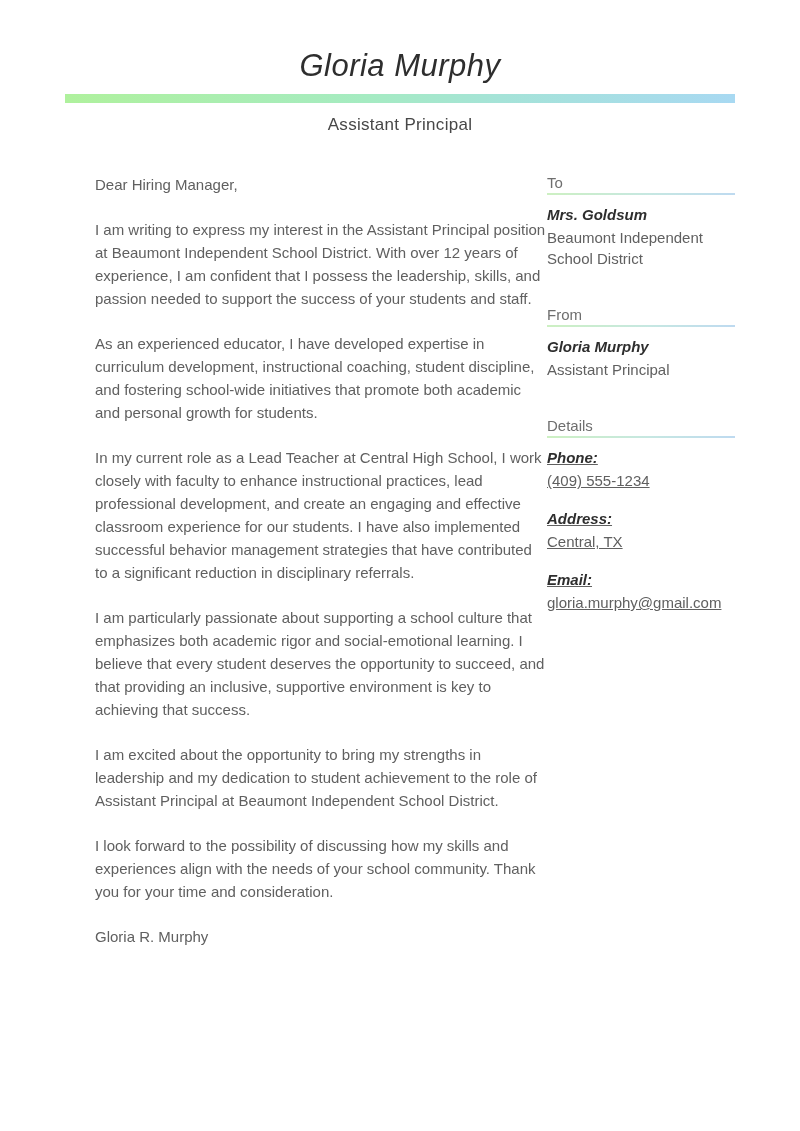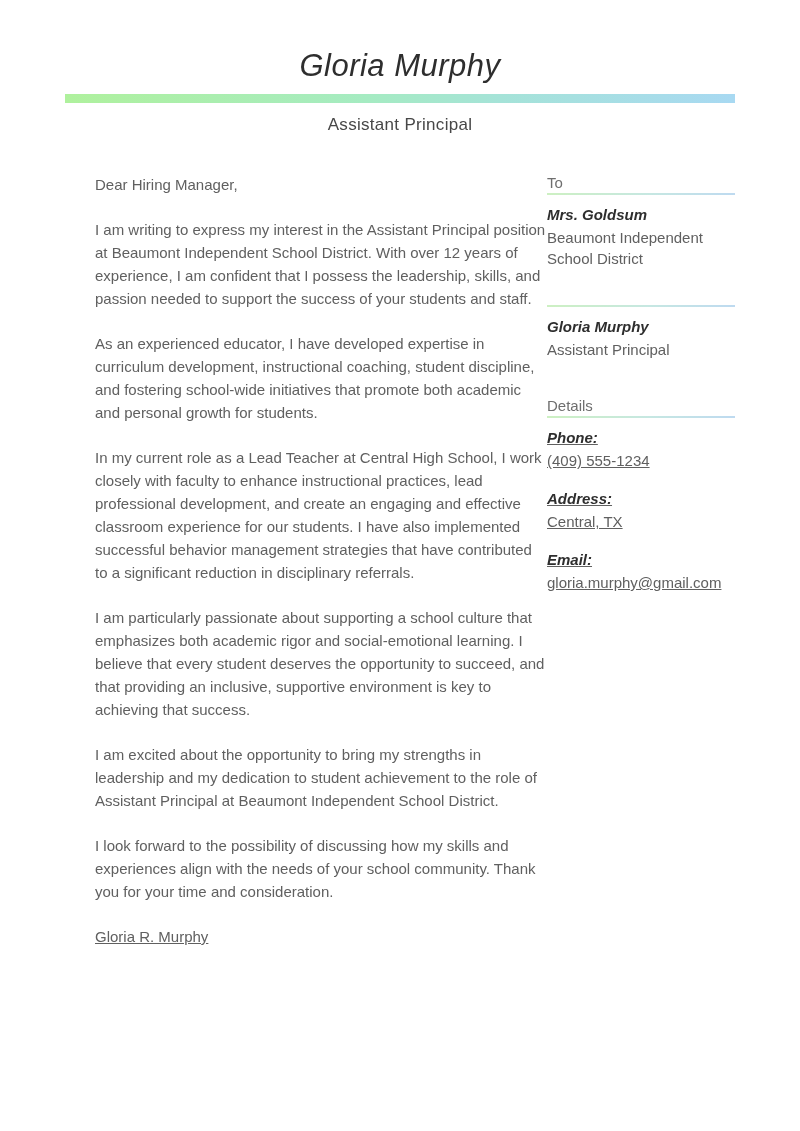--- a/index.html
+++ b/index.html
@@ -48,21 +48,21 @@
   }
 
   
   .letter {
     width: 452px;
     font-size: 15px;
     line-height: 23px;
     color: #606060;
   }
   .letter p { margin: 0 0 22px 0; }
-  .letter p:last-child { margin-bottom: 2px; text-decoration: underline; }
+  .letter p:last-child { margin-bottom: 2px; }
 
   
   .sidebar {
     width: 188px;
     font-size: 15px;
     line-height: 21px;
     color: #606060;
   }
   .sidebar-section + .sidebar-section { margin-top: 36px; }
   .section-label {
@@ -111,20 +111,21 @@
     <div class="sidebar">
 
       <div class="sidebar-section">
         <div class="section-label">To</div>
         <div class="section-rule"></div>
         <div class="strong-line">Mrs. Goldsum</div>
         <div>Beaumont Independent School District</div>
       </div>
 
       <div class="sidebar-section">
+        <div class="section-label">From</div>
         <div class="section-rule"></div>
         <div class="strong-line">Gloria Murphy</div>
         <div>Assistant Principal</div>
       </div>
 
       <div class="sidebar-section">
         <div class="section-label">Details</div>
         <div class="section-rule"></div>
 
         <div class="detail-item">

